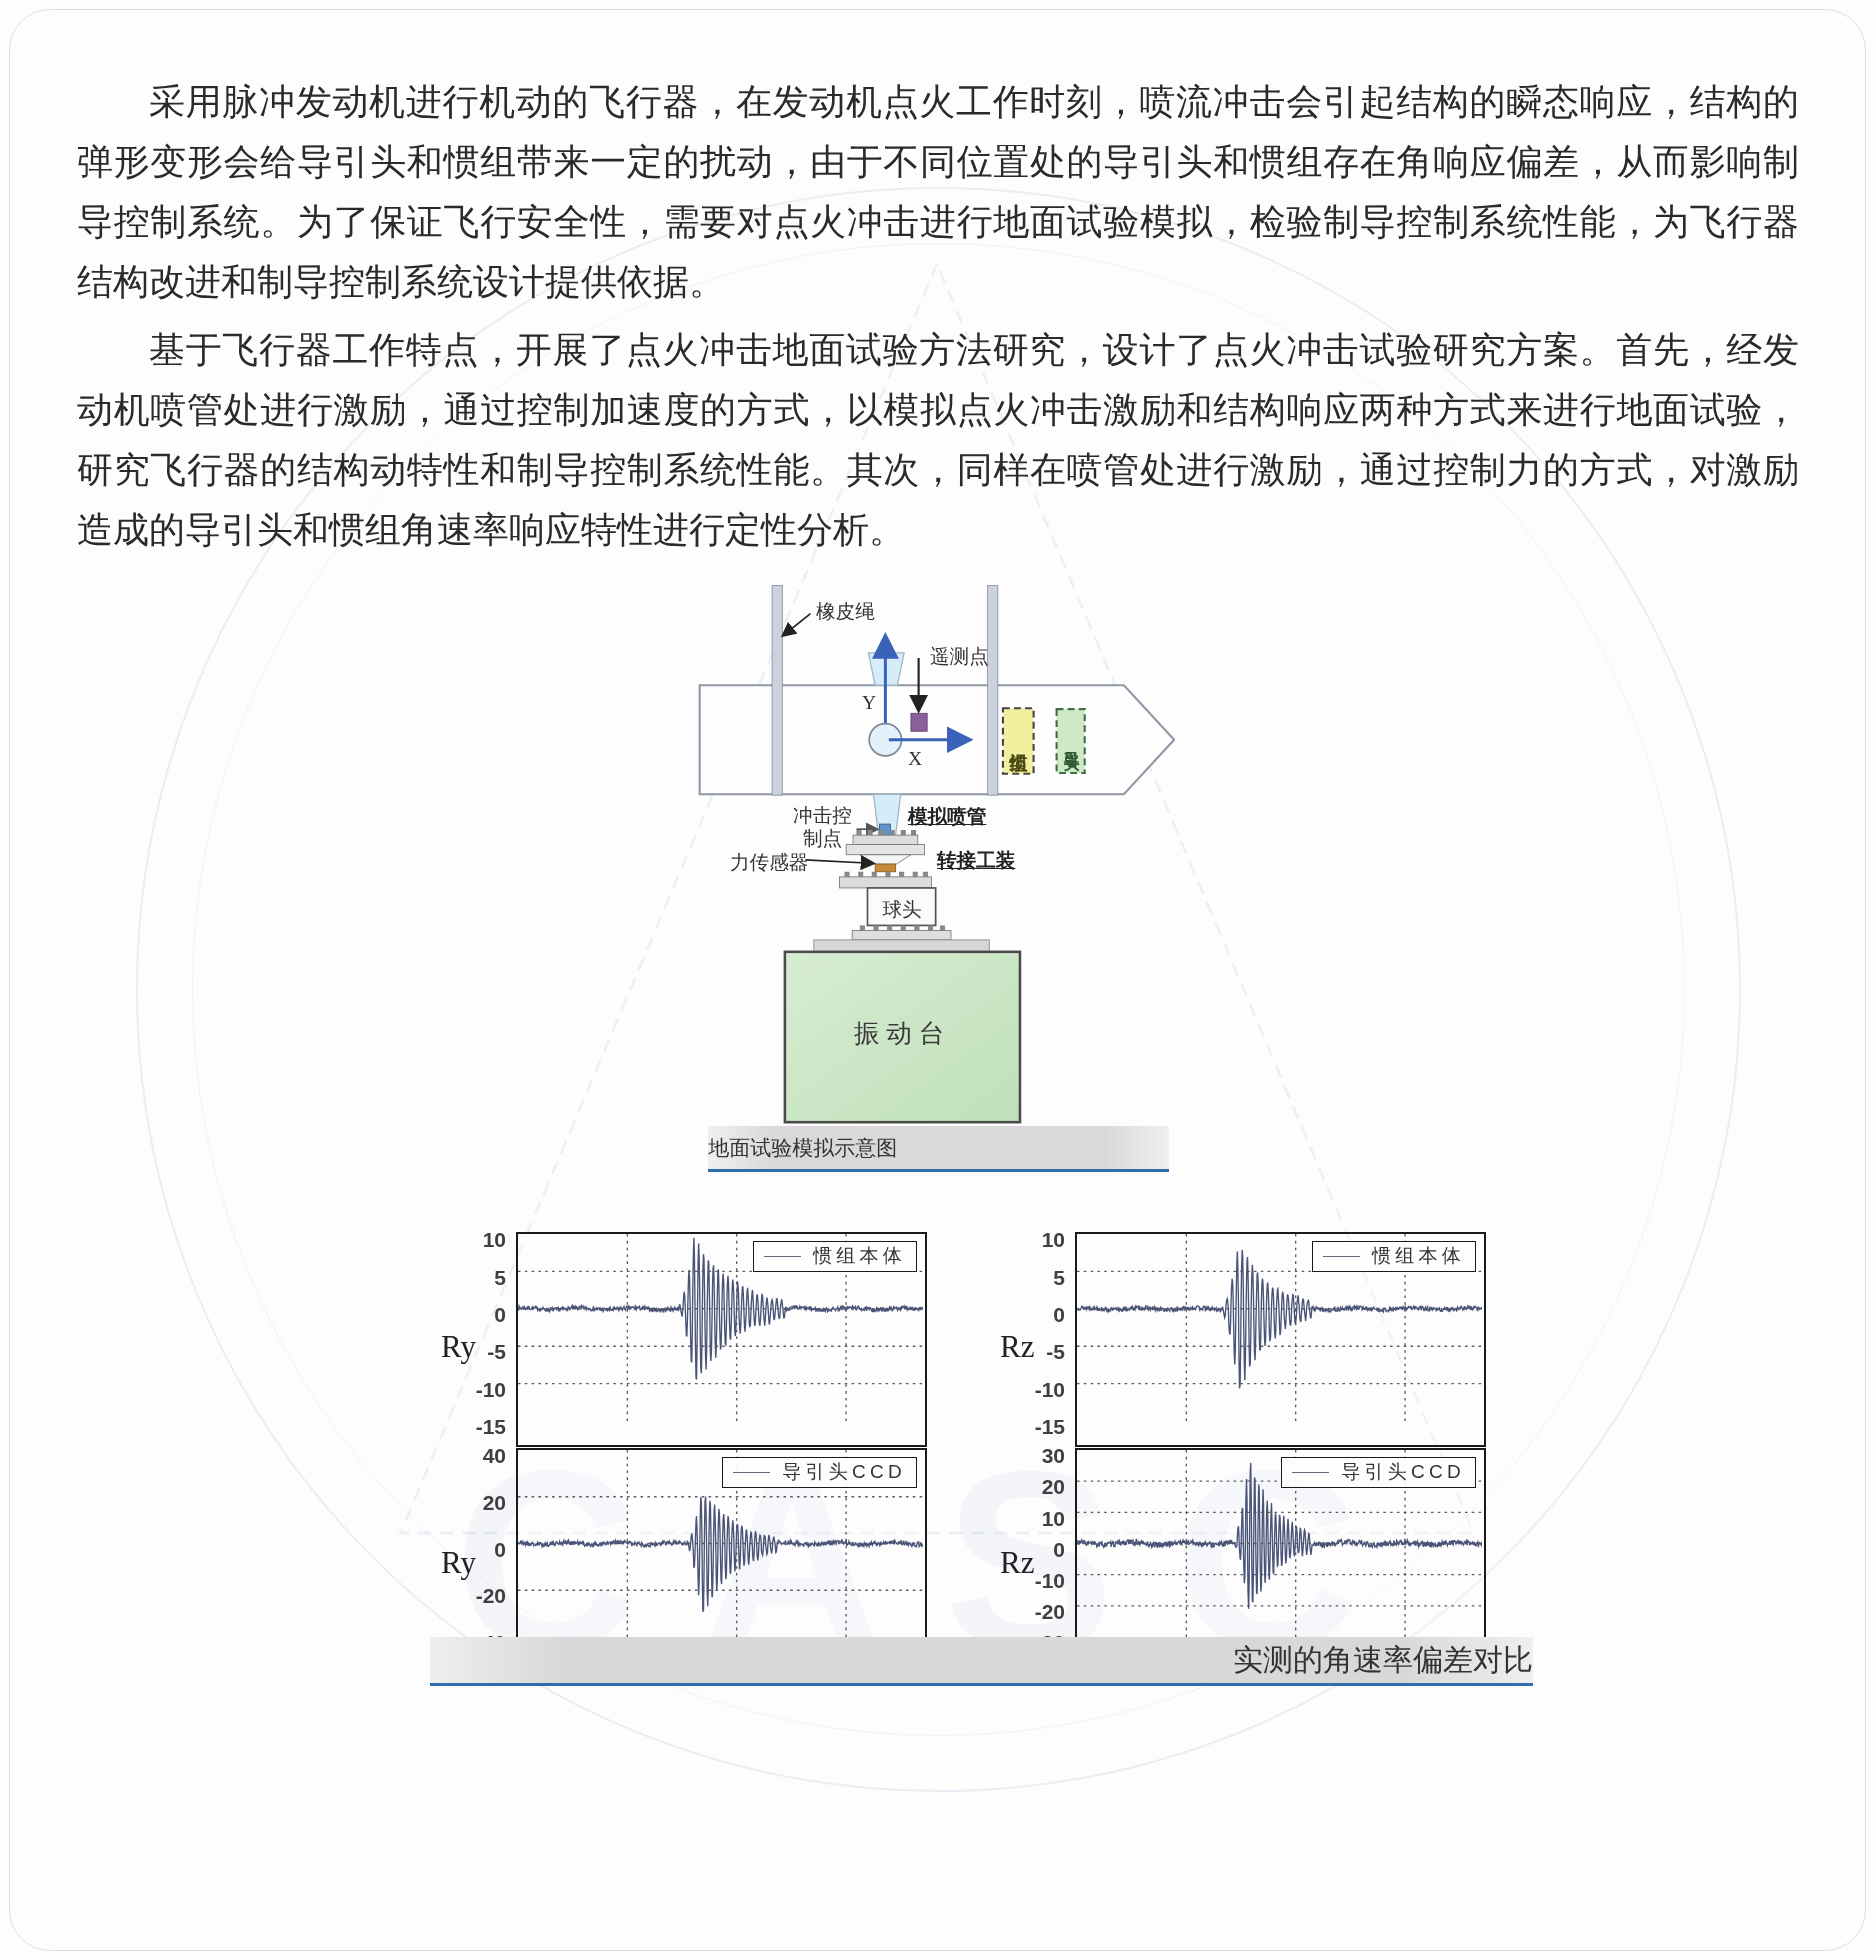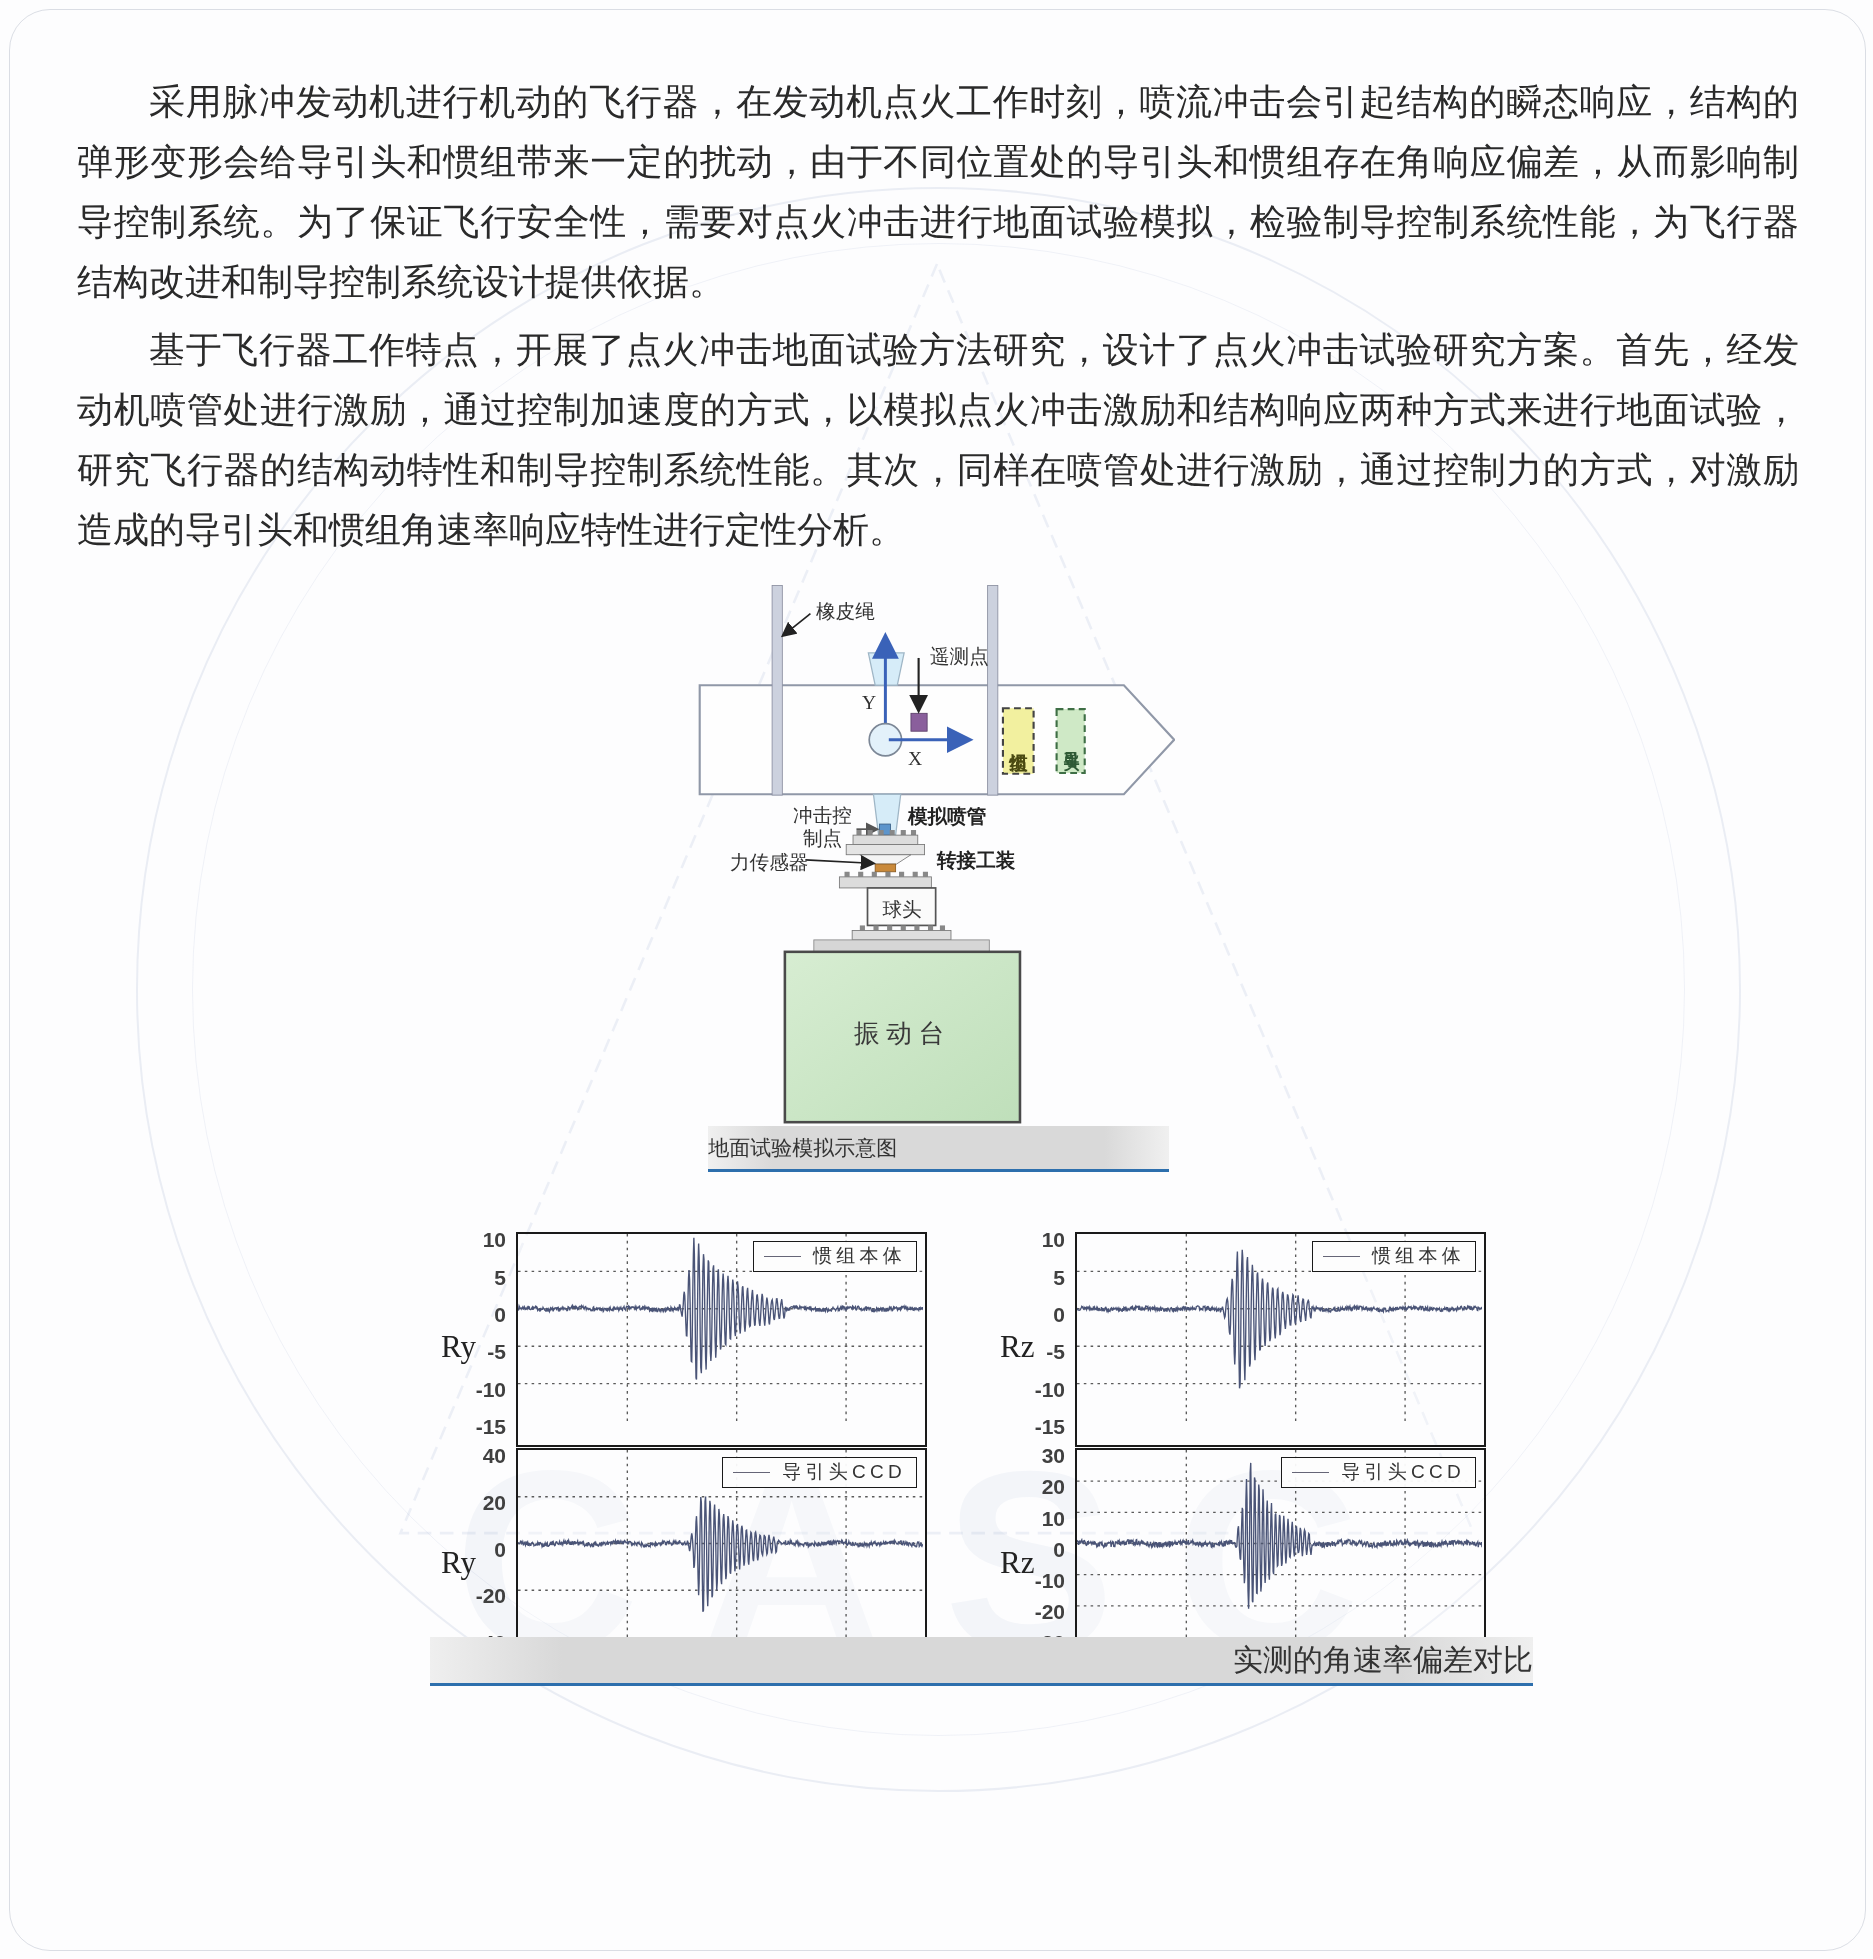--- a/index.html
+++ b/index.html
@@ -20,21 +20,21 @@
   .para{
     position:absolute; left:77px; width:1722px;
     font-size:36px; line-height:60px; text-align:justify;
     text-indent:72px; color:#2a2a2a;
   }
   #para1{top:72px;} #para2{top:320px;} #para3{top:1726px;}
   
   #diagram{position:absolute; left:698px; top:583px; width:477px; height:592px;}
   #diagram svg{position:absolute; left:0; top:0;}
   .dlabel{position:absolute; font-size:19.6px; color:#333; white-space:nowrap;}
-  .dlabel.bold{font-weight:bold; color:#222;}
+  .dlabel.bold{font-weight:bold; color:#222;text-decoration:underline;}
   .vtext{writing-mode:vertical-rl; text-orientation:upright; display:flex; align-items:center; justify-content:center;
     font-size:18px; font-weight:bold; letter-spacing:1.7px;}
   .ctr{text-align:center;}
   #diag-caption{
     position:absolute; left:10.2px; top:543px; width:461px; height:43px;
     background:linear-gradient(90deg,#f0f0f0,#d9d9d9 14%,#d9d9d9 86%,#f0f0f0);
     border-bottom:3.4px solid #2d6fad;
     font-size:21px; color:#333; text-align:left; line-height:43px;
   }
   

